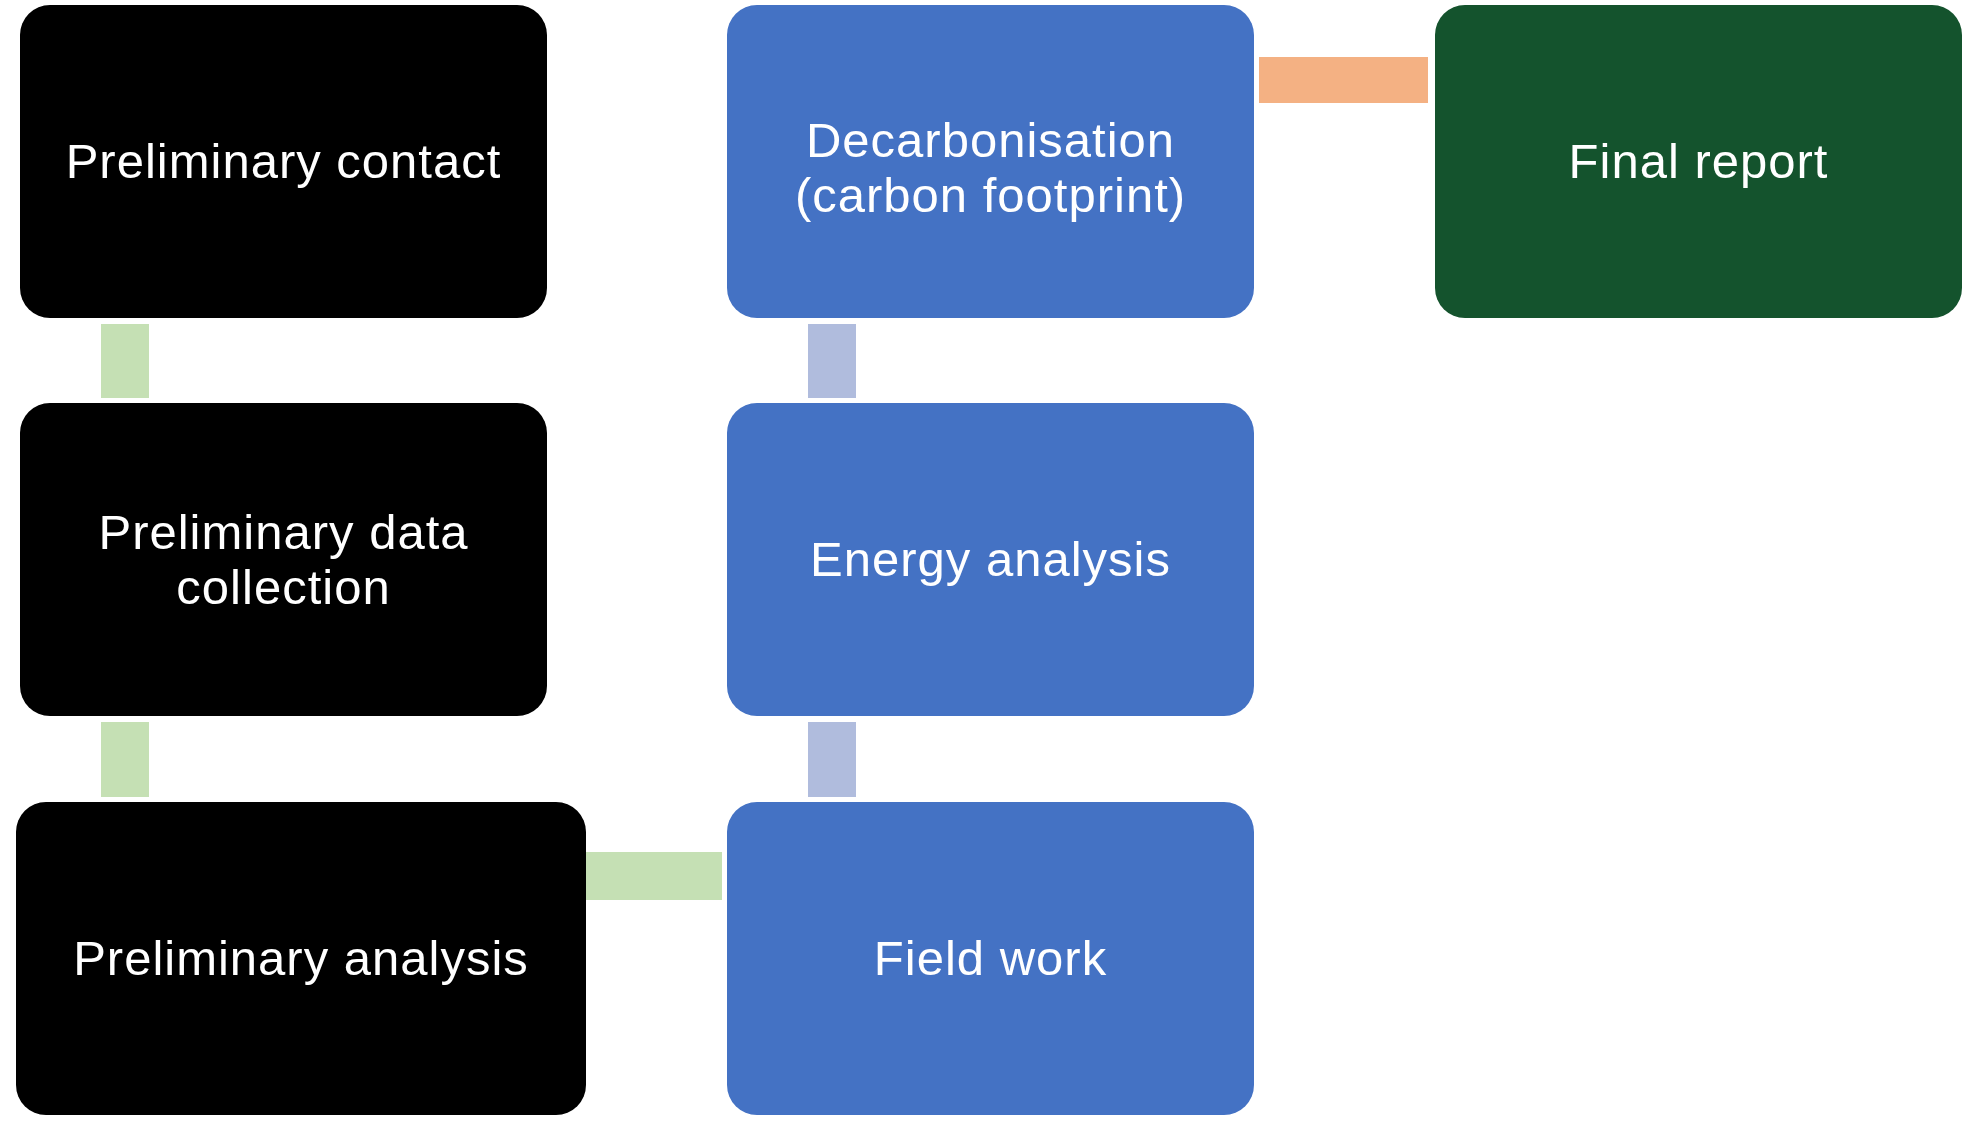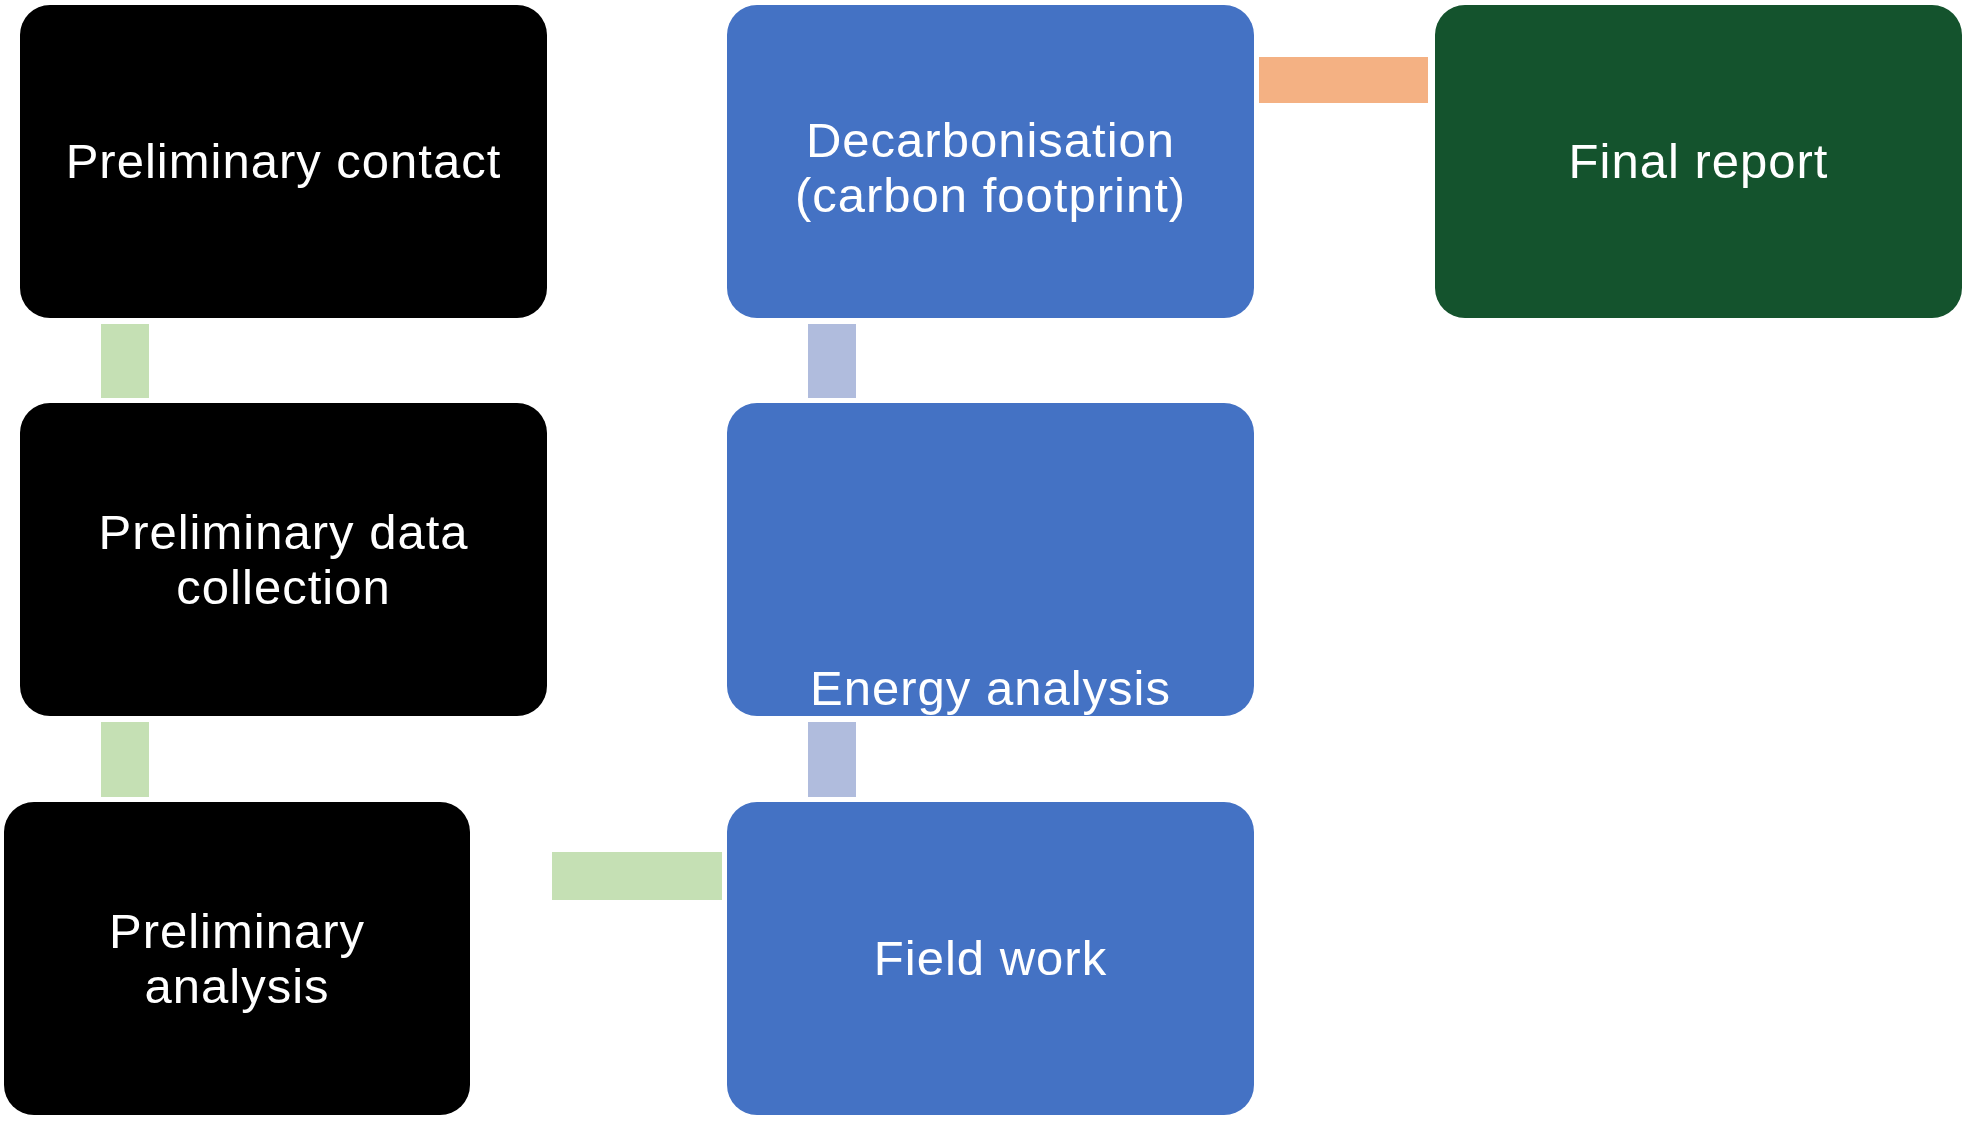--- a/index.html
+++ b/index.html
@@ -16,23 +16,23 @@
   .green { background: #000000; }
   .blue { background: #4472c4; }
   .orange { background: #14532d; }
   .conn { position: absolute; }
   .c-green { background: #c5e0b4; }
   .c-blue { background: #b0bcdd; }
   .c-orange { background: #f4b183; }
 
   #b1 { left: 20px; top: 5px; width: 527px; height: 313px; }
   #b2 { left: 20px; top: 403px; width: 527px; height: 313px; }
-  #b3 { left: 4px; top: 802px; width: 466px; height: 313px; }
+  #b3 { left: 16px; top: 802px; width: 570px; height: 313px; }
   #b4 { left: 727px; top: 802px; width: 527px; height: 313px; }
-  #b5 { left: 727px; top: 403px; width: 527px; height: 313px; align-items: flex-end; }
+  #b5 { left: 727px; top: 403px; width: 527px; height: 313px; }
   #b6 { left: 727px; top: 5px; width: 527px; height: 313px; }
   #b7 { left: 1435px; top: 5px; width: 527px; height: 313px; }
 
   #k1 { left: 101px; top: 324px; width: 48px; height: 74px; }
   #k2 { left: 101px; top: 722px; width: 48px; height: 75px; }
   #k3 { left: 552px; top: 852px; width: 170px; height: 48px; }
   #k4 { left: 808px; top: 722px; width: 48px; height: 75px; }
   #k5 { left: 808px; top: 324px; width: 48px; height: 74px; }
   #k6 { left: 1259px; top: 57px; width: 169px; height: 46px; }
 </style>

